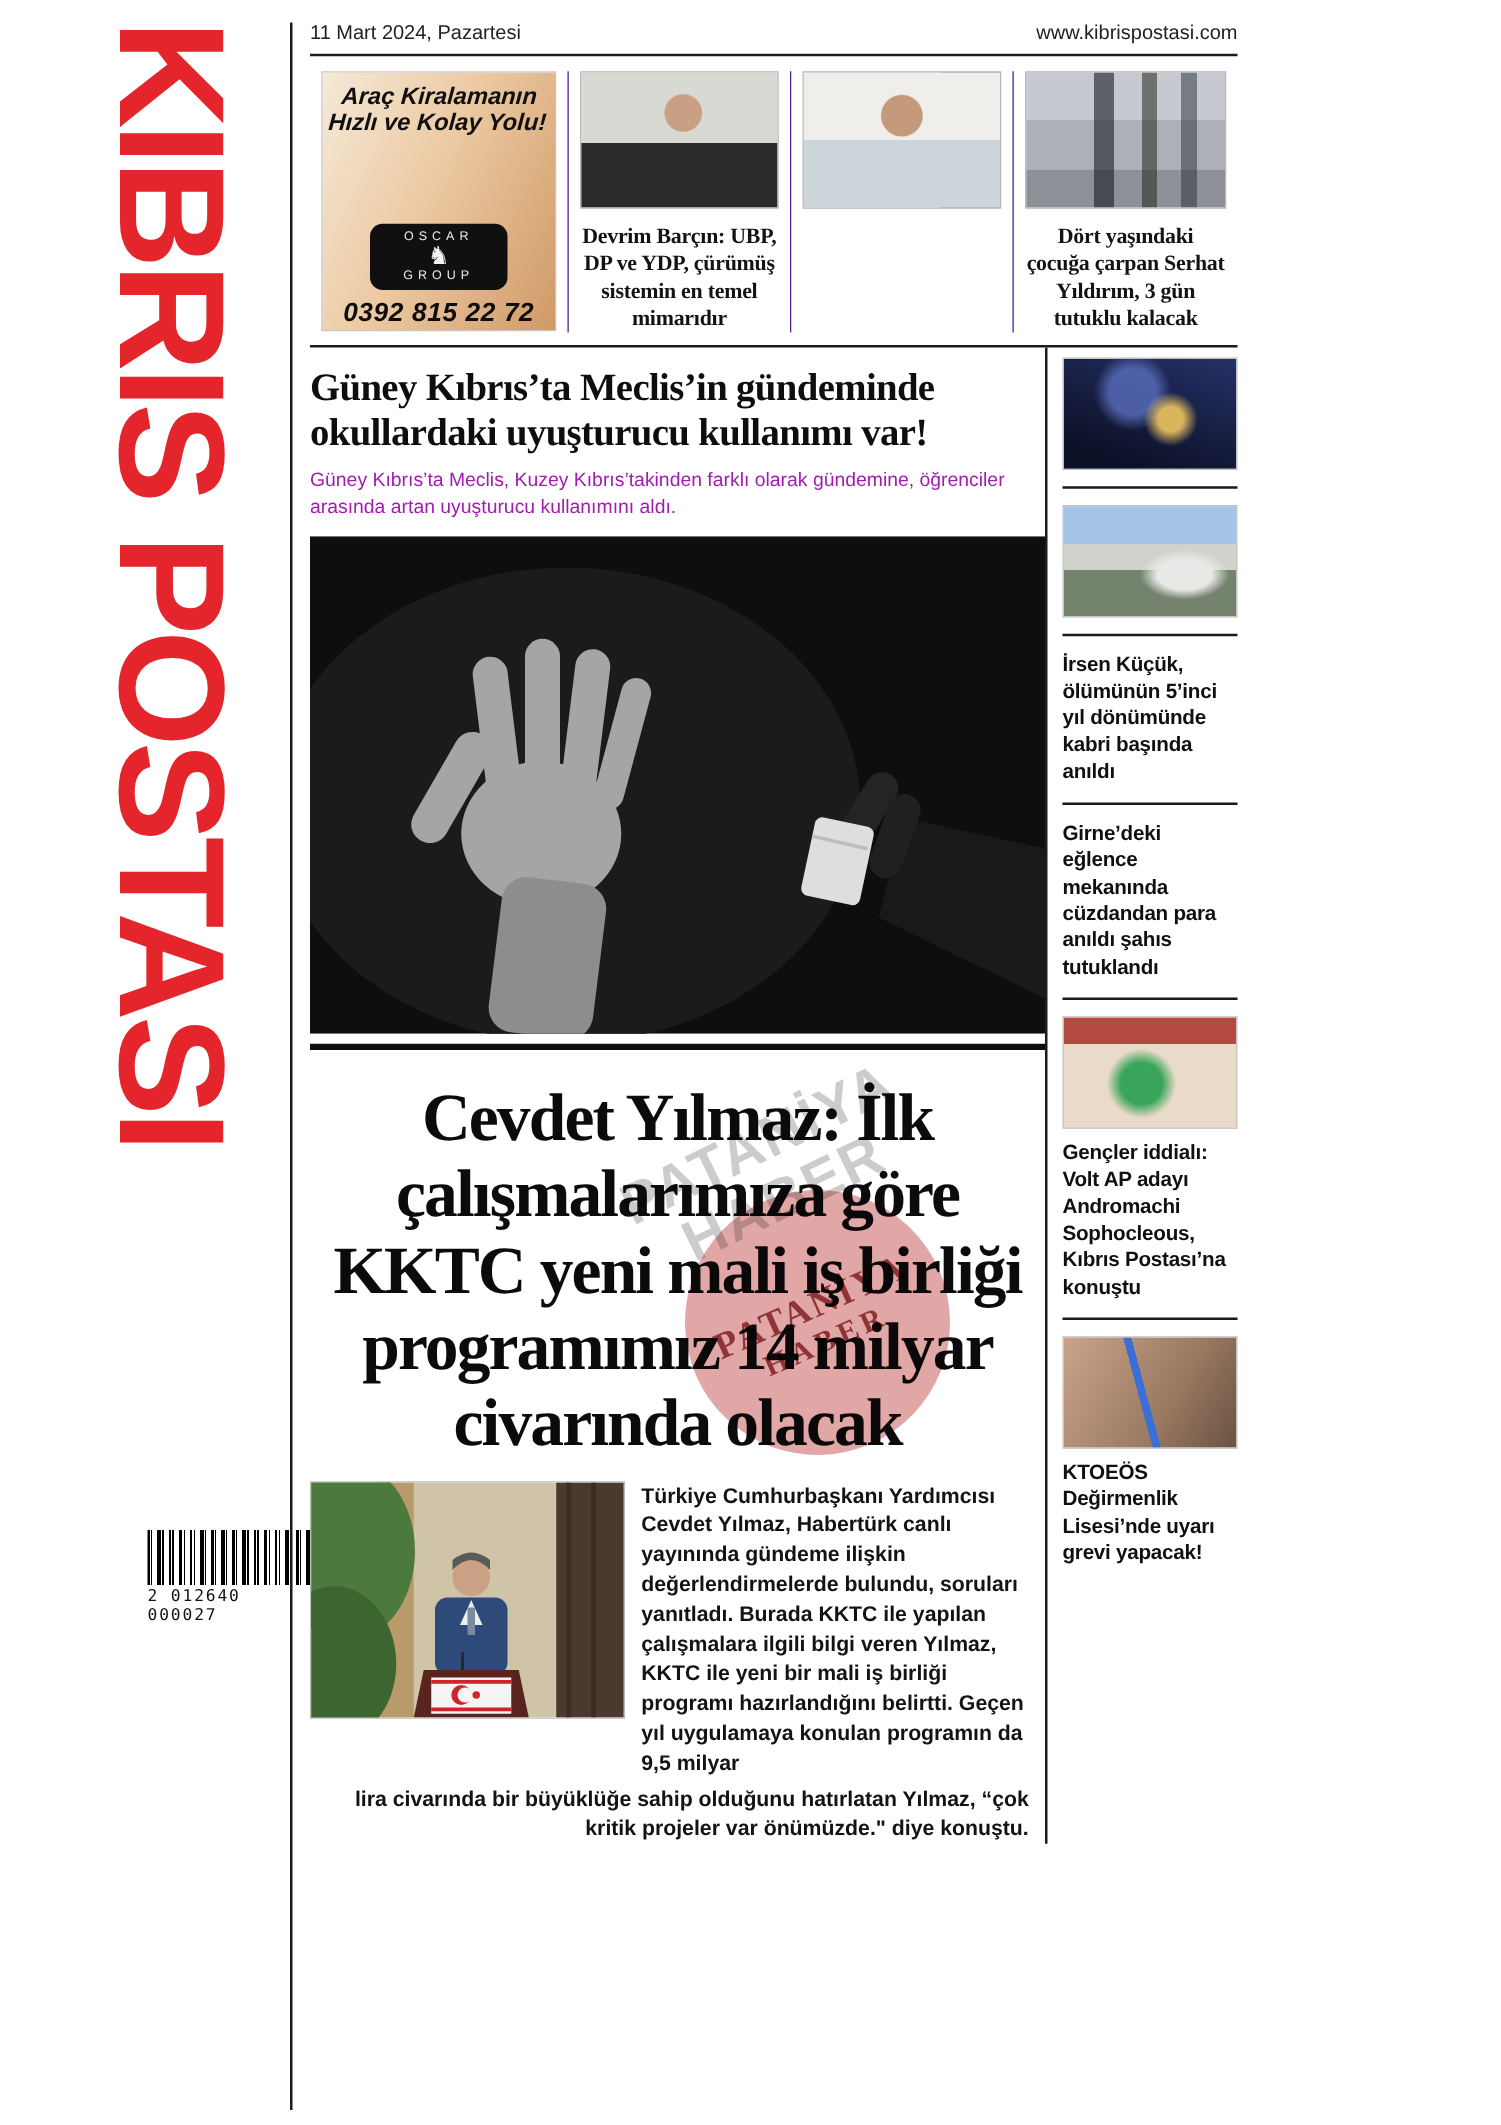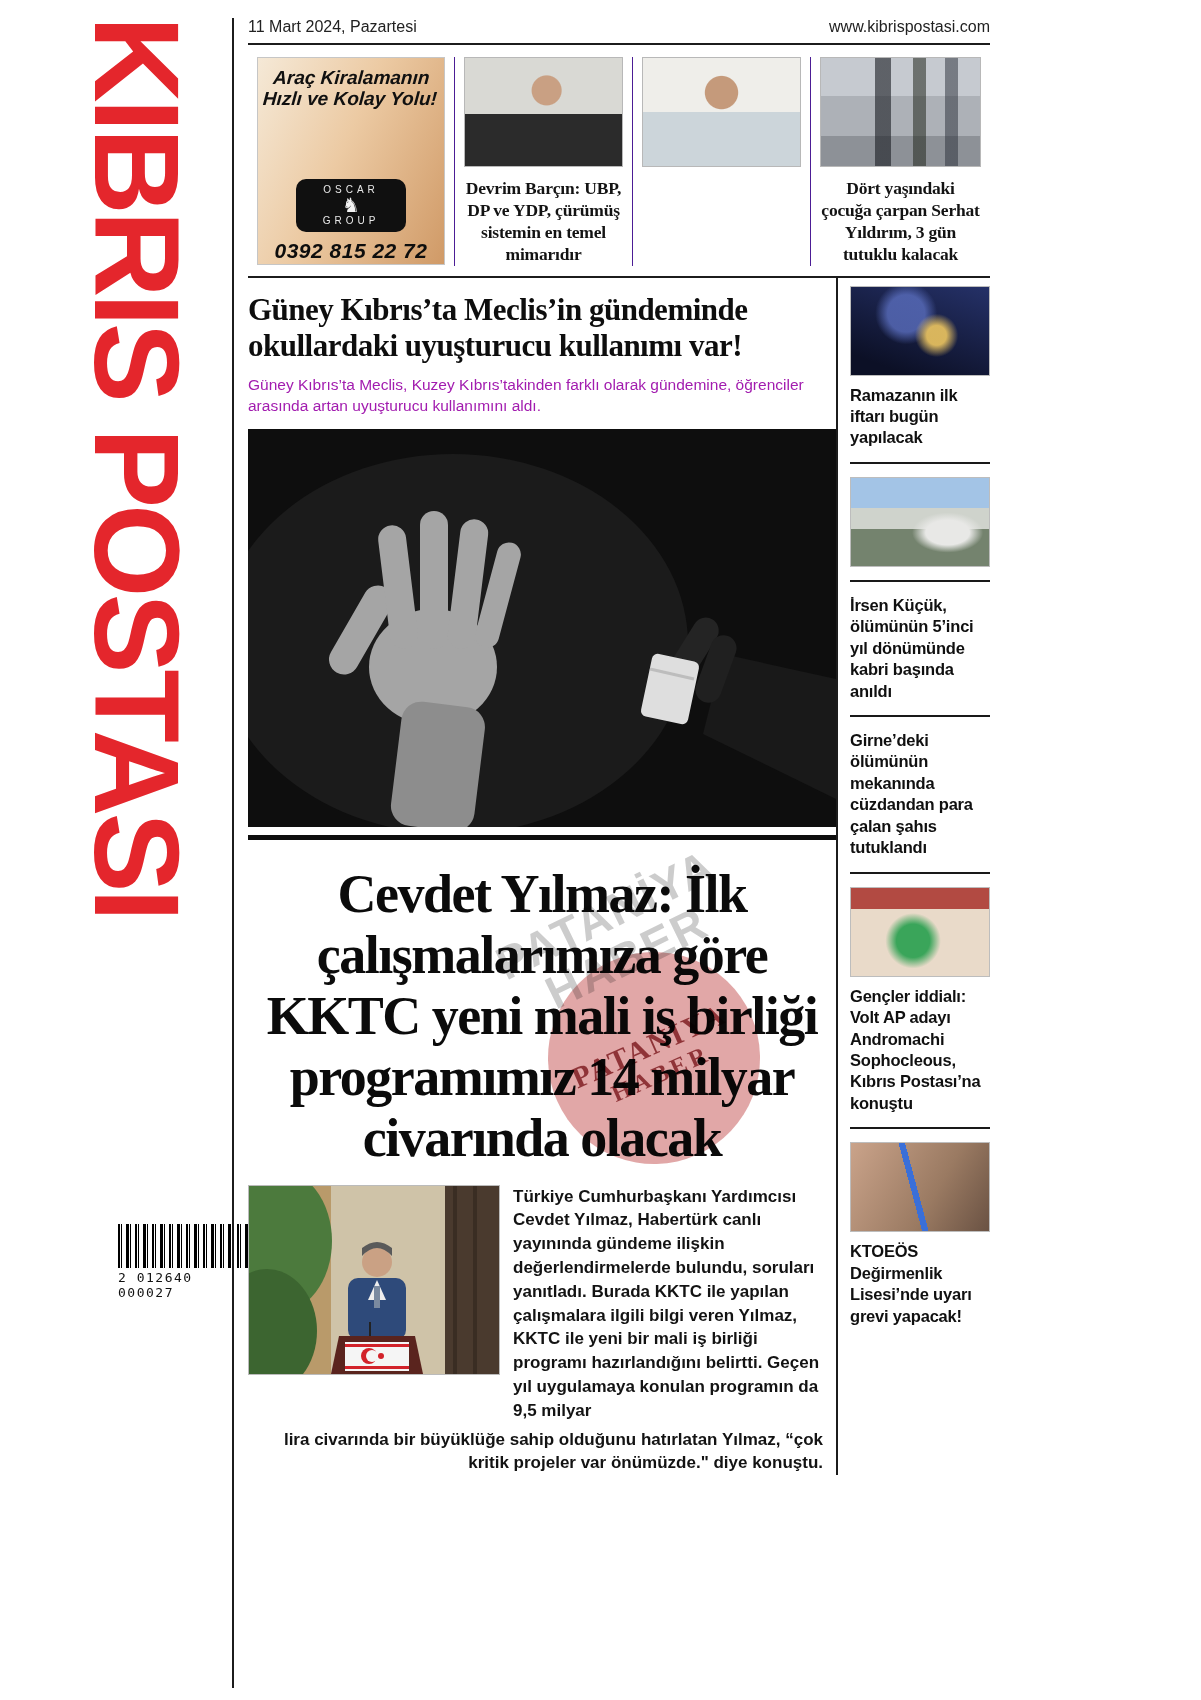--- a/index.html
+++ b/index.html
@@ -212,36 +212,35 @@
             <div class="article-body">Türkiye Cumhurbaşkanı Yardımcısı Cevdet Yılmaz, Habertürk canlı yayınında gündeme ilişkin değerlendirmelerde bulundu, soruları yanıtladı. Burada KKTC ile yapılan çalışmalara ilgili bilgi veren Yılmaz, KKTC ile yeni bir mali iş birliği programı hazırlandığını belirtti.  Geçen yıl uygulamaya konulan programın da 9,5 milyar</div>
           </div>
           <div class="article-cont">lira civarında bir büyüklüğe sahip olduğunu hatırlatan Yılmaz, “çok kritik projeler var önümüzde." diye konuştu.</div>
         </div>
       </div>
 
       <aside class="sidebar">
 
         <div>
           <div class="sb-img im-mosque"></div>
-          <div class="sb-cap">Ramazanın ilk iftarı bugün yapılacak</div>
         </div>
         <div class="sb-sep"></div>
 
         <div>
           <div class="sb-img im-crash"></div>
         </div>
         <div class="sb-sep"></div>
 
         <div>
           <div class="sb-cap">İrsen Küçük, ölümünün 5’inci yıl dönümünde kabri başında anıldı</div>
         </div>
         <div class="sb-sep"></div>
 
         <div>
-          <div class="sb-cap">Girne’deki ölümünün mekanında cüzdandan para çalan şahıs tutuklandı</div>
+          <div class="sb-cap">Girne’deki eğlence mekanında cüzdandan para anıldı şahıs tutuklandı</div>
         </div>
         <div class="sb-sep"></div>
 
         <div>
           <div class="sb-img im-volt"></div>
           <div class="sb-cap">Gençler iddialı: Volt AP adayı Andromachi Sophocleous, Kıbrıs Postası’na konuştu</div>
         </div>
         <div class="sb-sep"></div>
 
         <div>

